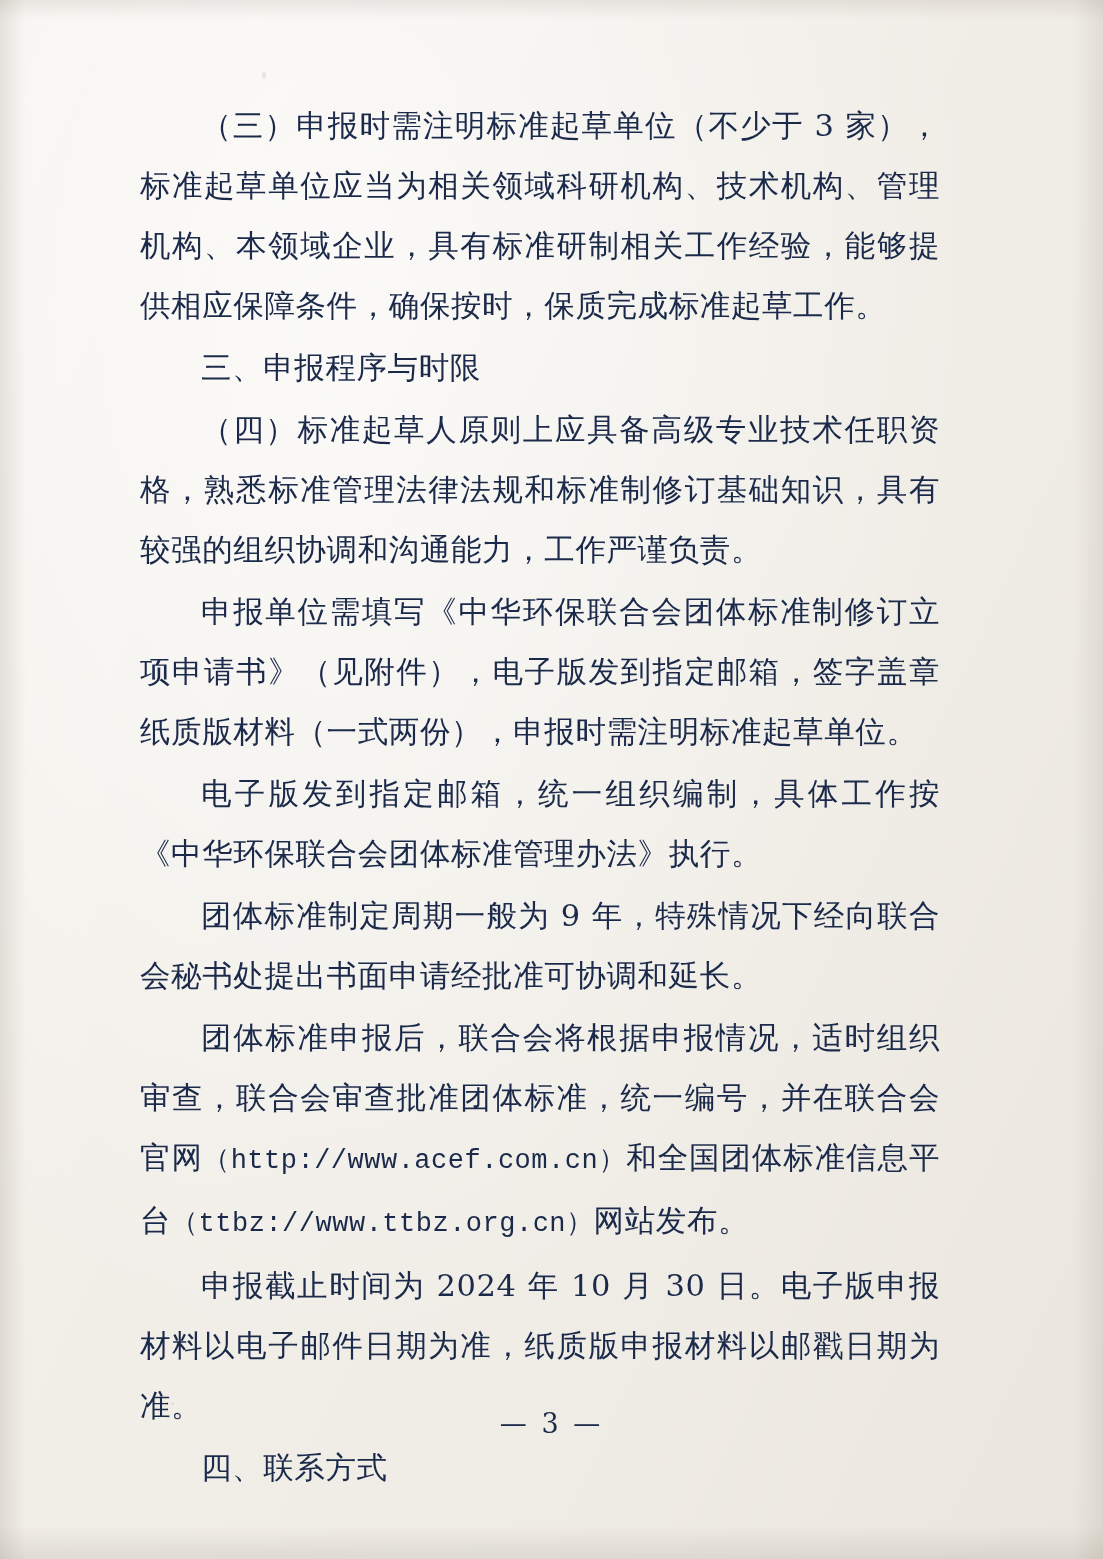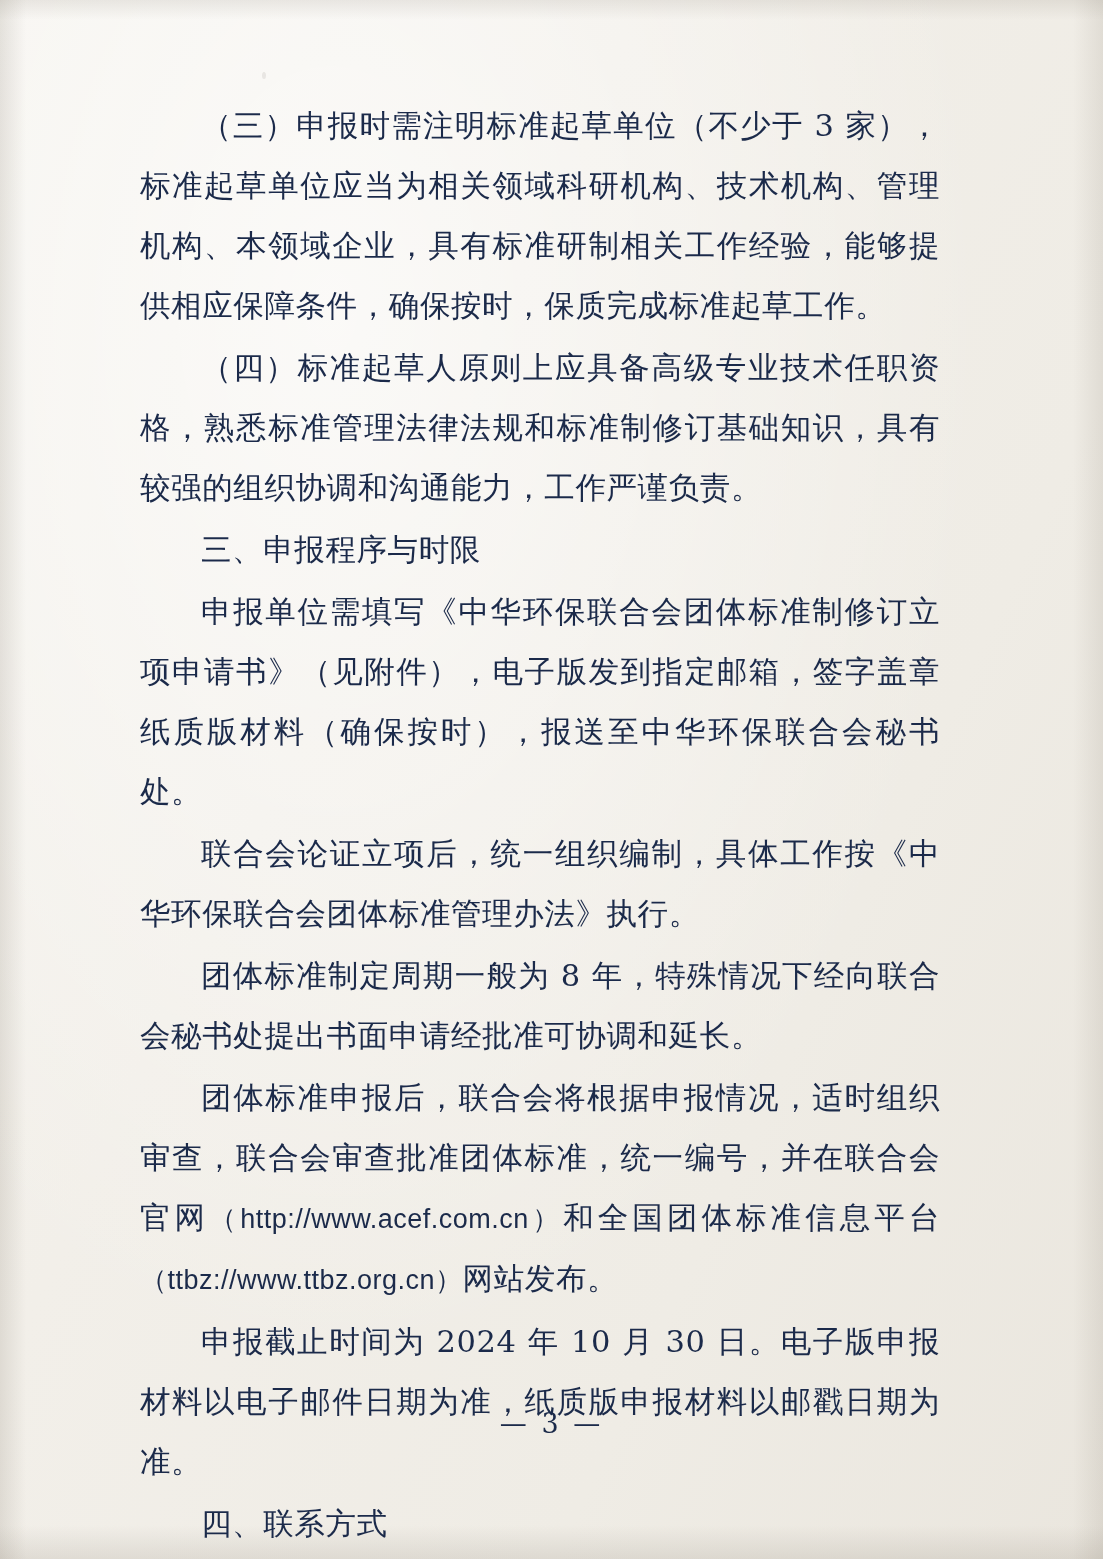--- a/index.html
+++ b/index.html
@@ -64,21 +64,21 @@
     color: #1b2a4a;
     letter-spacing: 0.6px;
     text-align: justify;
     text-justify: inter-character;
     margin: 0 0 2px 0;
     text-indent: 61px;
     font-family: "DejaVu Serif", "Liberation Serif", serif;
   }
 
   .mono {
-    font-family: Liberation Sans, sans-serif;
+    font-family: Liberation Mono, monospace;
     font-size: 27px;
     letter-spacing: 0.5px;
   }
 
   .footer {
     position: absolute;
     left: 0;
     top: 1408px;
     width: 1103px;
     text-align: center;
@@ -105,29 +105,29 @@
 <div class="edge-shadow-bottom"></div>
 
 <div class="speck" style="left:262px;top:72px;width:4px;height:7px;"></div>
 <div class="speck" style="left:171px;top:1402px;width:3px;height:3px;"></div>
 
 <div class="page">
   <div class="content">
 
     <p class="para">（三）申报时需注明标准起草单位（不少于 3 家），标准起草单位应当为相关领域科研机构、技术机构、管理机构、本领域企业，具有标准研制相关工作经验，能够提供相应保障条件，确保按时，保质完成标准起草工作。</p>
 
+    <p class="para">三、申报程序与时限</p>
+
     <p class="para">（四）标准起草人原则上应具备高级专业技术任职资格，熟悉标准管理法律法规和标准制修订基础知识，具有较强的组织协调和沟通能力，工作严谨负责。</p>
 
-    <p class="para">三、申报程序与时限</p>
+    <p class="para">申报单位需填写《中华环保联合会团体标准制修订立项申请书》（见附件），电子版发到指定邮箱，签字盖章纸质版材料（一式两份），申报时需注明标准起草单位。</p>
 
-    <p class="para">申报单位需填写《中华环保联合会团体标准制修订立项申请书》（见附件），电子版发到指定邮箱，签字盖章纸质版材料（确保按时），报送至中华环保联合会秘书处。</p>
+    <p class="para">电子版发到指定邮箱，统一组织编制，具体工作按《中华环保联合会团体标准管理办法》执行。</p>
 
-    <p class="para">联合会论证立项后，统一组织编制，具体工作按《中华环保联合会团体标准管理办法》执行。</p>
-
-    <p class="para">团体标准制定周期一般为 8 年，特殊情况下经向联合会秘书处提出书面申请经批准可协调和延长。</p>
+    <p class="para">团体标准制定周期一般为 9 年，特殊情况下经向联合会秘书处提出书面申请经批准可协调和延长。</p>
 
     <p class="para">
       <span>团体标准申报后，联合会将根据申报情况，适时组织审查，联合会审查批准团体标准，统一编号，并在联合会官网</span><span class="mono">（http://www.acef.com.cn）</span><span>和全国团体标准信息平台</span><span class="mono">（ttbz://www.ttbz.org.cn）</span><span>网站发布。</span>
     </p>
 
     <p class="para">申报截止时间为 2024 年 10 月 30 日。电子版申报材料以电子邮件日期为准，纸质版申报材料以邮戳日期为准。</p>
 
     <p class="para">四、联系方式</p>
 
   </div>

